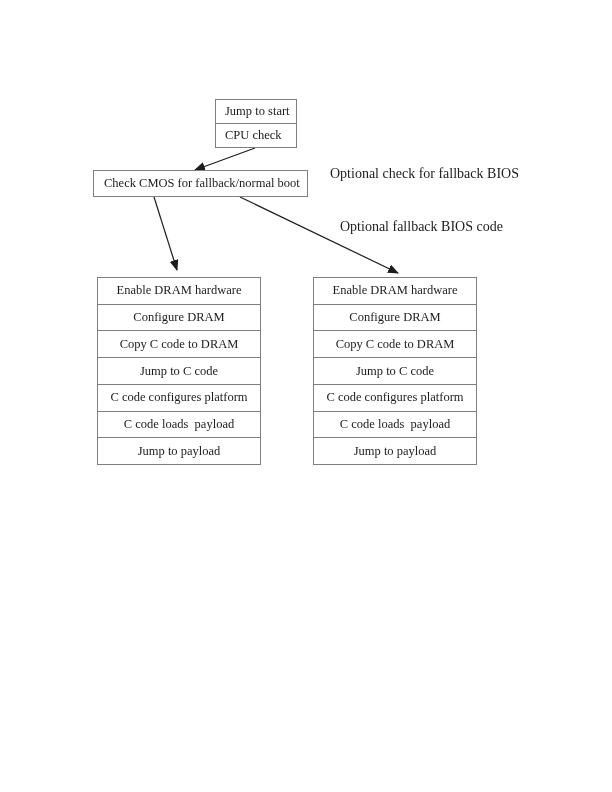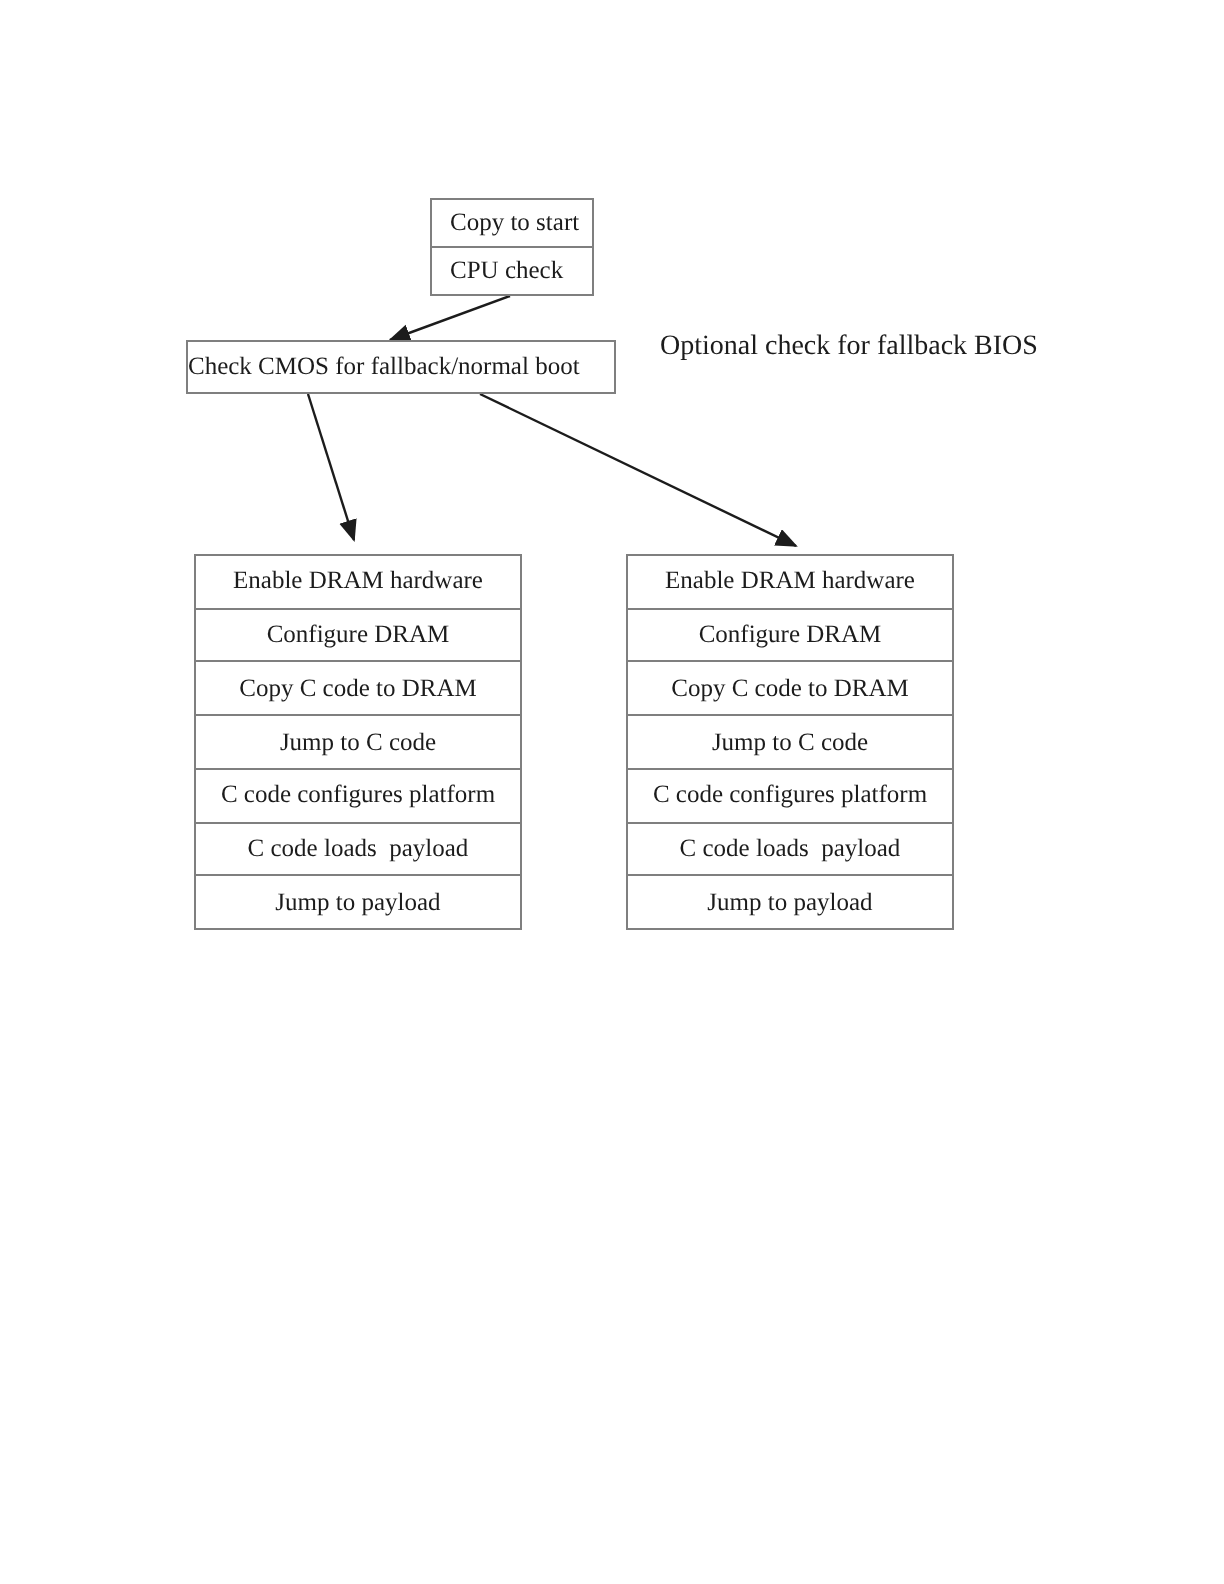--- a/index.html
+++ b/index.html
@@ -50,20 +50,21 @@
   .row.centered { justify-content: center; }
   .single-box {
     position: absolute;
     display: flex;
     align-items: center;
     border: 1.5px solid var(--border);
     background: var(--bg);
     box-sizing: border-box;
     font-size: 12.5px;
     white-space: pre;
+    padding-left: 10px;
   }
   .note {
     position: absolute;
     font-size: 14px;
     white-space: pre;
   }
   
   .top-stack   { left: 215px; top: 99px;  width: 82px;  height: 49px; }
   .cmos-box    { left: 93px;  top: 170px; width: 215px; height: 27px; }
   .note-1      { left: 330px; top: 166px; }
@@ -81,27 +82,28 @@
       <marker id="ah" markerUnits="userSpaceOnUse" markerWidth="12" markerHeight="10" refX="10" refY="4.5" orient="auto">
         <polygon points="0,0 11,4.5 0,9" fill="currentColor"></polygon>
       </marker>
     </defs>
     <line x1="255" y1="148" x2="195" y2="170" stroke="currentColor" stroke-width="1.2" marker-end="url(#ah)"></line>
     <line x1="154" y1="197" x2="177" y2="270" stroke="currentColor" stroke-width="1.2" marker-end="url(#ah)"></line>
     <line x1="240" y1="197" x2="398" y2="273" stroke="currentColor" stroke-width="1.2" marker-end="url(#ah)"></line>
   </svg>
 
   <div class="stack top-stack">
-    <div class="row pad-left">Copy to start</div>
+    <div class="row pad-left">Jump to start</div>
     <div class="row pad-left">CPU check</div>
   </div>
 
   <div class="single-box cmos-box">Check CMOS for fallback/normal boot</div>
 
   <div class="note note-1">Optional check for fallback BIOS</div>
+  <div class="note note-2">Optional fallback BIOS code</div>
 
   <div class="stack col-left">
     <div class="row centered">Enable DRAM hardware</div>
     <div class="row centered">Configure DRAM</div>
     <div class="row centered">Copy C code to DRAM</div>
     <div class="row centered">Jump to C code</div>
     <div class="row centered">C code configures platform</div>
     <div class="row centered">C code loads  payload</div>
     <div class="row centered">Jump to payload</div>
   </div>

